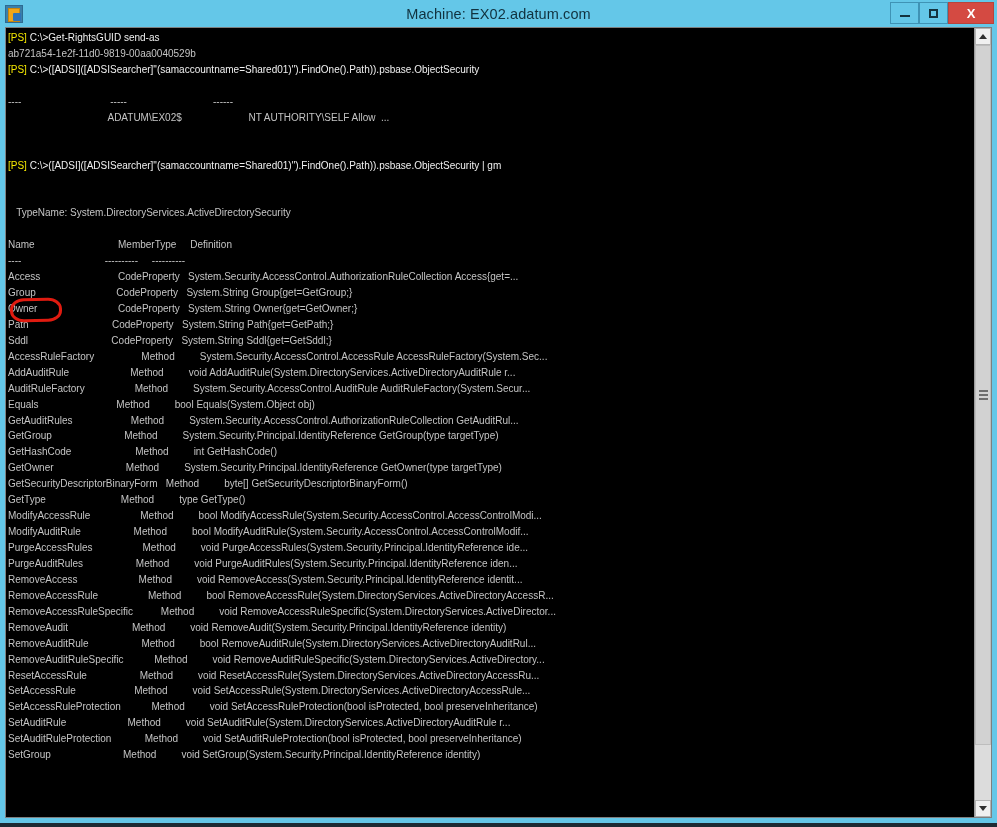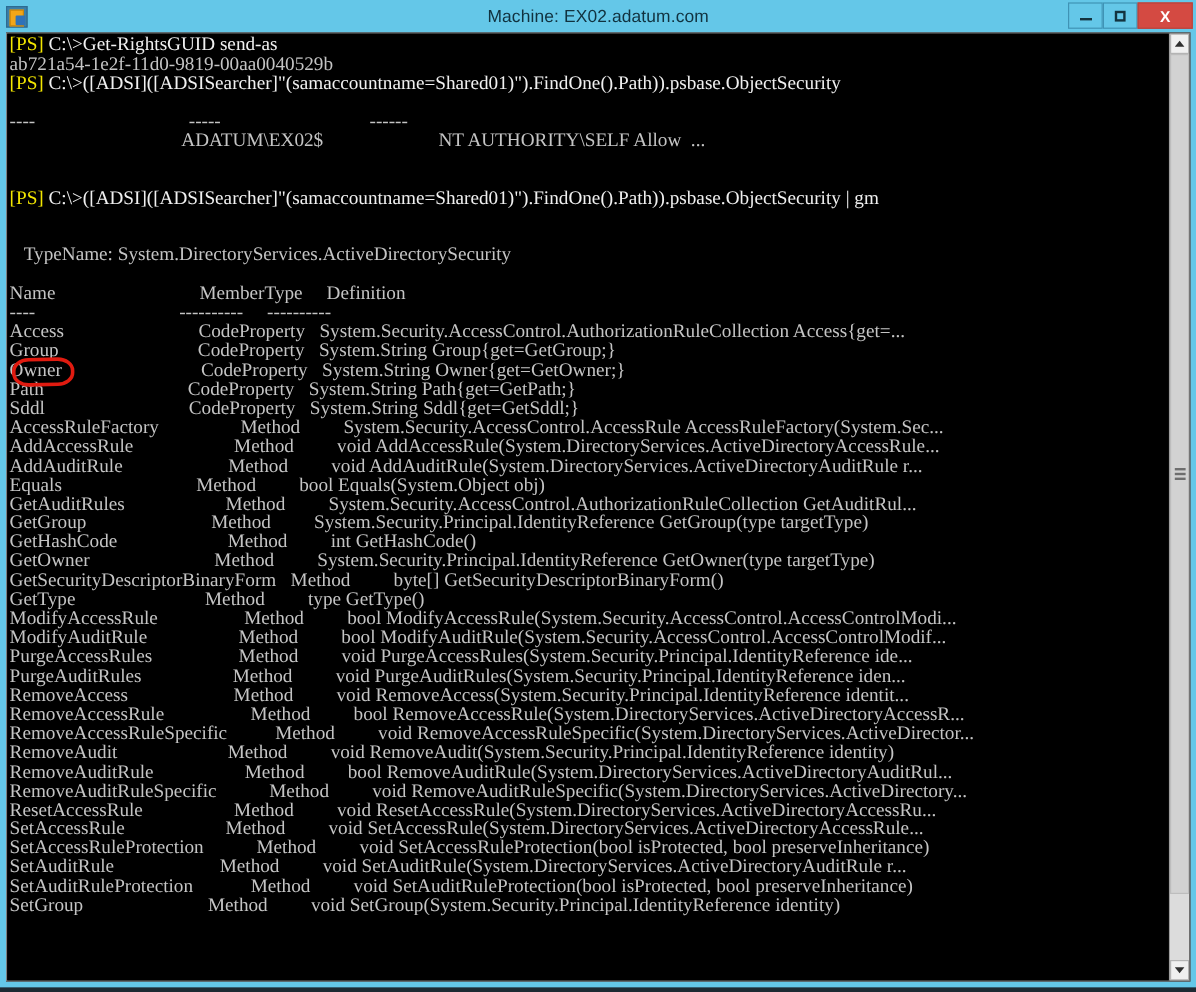--- a/index.html
+++ b/index.html
@@ -105,22 +105,22 @@
   }
   #console {
     flex: 1 1 auto;
     background: #000000;
     padding: 2px 0 0 2px;
     overflow: hidden;
     position: relative;
   }
 
   .line {
-    font-family: Liberation Serif, serif;
-    font-size: 16px;
+    font-family: Liberation Sans, sans-serif;
+    font-size: 10px;
     line-height: 15.95px;
     white-space: pre;
     color: #c8c8c8;
     height: 15.95px;
   }
   .line.blank { color: transparent; }
   .c-yellow { color: #f3e600; }
   .c-white  { color: #f0f0f0; }
   .c-grey   { color: #c4c4c4; text-align: center; }
 
@@ -231,22 +231,22 @@
           <div class="line"><span class="c-grey">   TypeName: System.DirectoryServices.ActiveDirectorySecurity</span></div>
           <div class="line blank"> </div>
           <div class="line"><span class="c-grey">Name                              MemberType     Definition</span></div>
           <div class="line"><span class="c-grey">----                              ----------     ----------</span></div>
           <div class="line"><span class="c-grey">Access                            CodeProperty   System.Security.AccessControl.AuthorizationRuleCollection Access{get=...</span></div>
           <div class="line"><span class="c-grey">Group                             CodeProperty   System.String Group{get=GetGroup;}</span></div>
           <div class="line"><span class="c-grey">Owner                             CodeProperty   System.String Owner{get=GetOwner;}</span></div>
           <div class="line"><span class="c-grey">Path                              CodeProperty   System.String Path{get=GetPath;}</span></div>
           <div class="line"><span class="c-grey">Sddl                              CodeProperty   System.String Sddl{get=GetSddl;}</span></div>
           <div class="line"><span class="c-grey">AccessRuleFactory                 Method         System.Security.AccessControl.AccessRule AccessRuleFactory(System.Sec...</span></div>
-          <div class="line"><span class="c-grey">AddAccessRule                     Method         void AddAccessRule(System.DirectoryServices.ActiveDirectoryAccessRule...</span></div>
           <div class="line"><span class="c-grey">AddAuditRule                      Method         void AddAuditRule(System.DirectoryServices.ActiveDirectoryAuditRule r...</span></div>
+          <div class="line"><span class="c-grey">AuditRuleFactory                  Method         System.Security.AccessControl.AuditRule AuditRuleFactory(System.Secur...</span></div>
           <div class="line"><span class="c-grey">Equals                            Method         bool Equals(System.Object obj)</span></div>
           <div class="line"><span class="c-grey">GetAuditRules                     Method         System.Security.AccessControl.AuthorizationRuleCollection GetAuditRul...</span></div>
           <div class="line"><span class="c-grey">GetGroup                          Method         System.Security.Principal.IdentityReference GetGroup(type targetType)</span></div>
           <div class="line"><span class="c-grey">GetHashCode                       Method         int GetHashCode()</span></div>
           <div class="line"><span class="c-grey">GetOwner                          Method         System.Security.Principal.IdentityReference GetOwner(type targetType)</span></div>
           <div class="line"><span class="c-grey">GetSecurityDescriptorBinaryForm   Method         byte[] GetSecurityDescriptorBinaryForm()</span></div>
           <div class="line"><span class="c-grey">GetType                           Method         type GetType()</span></div>
           <div class="line"><span class="c-grey">ModifyAccessRule                  Method         bool ModifyAccessRule(System.Security.AccessControl.AccessControlModi...</span></div>
           <div class="line"><span class="c-grey">ModifyAuditRule                   Method         bool ModifyAuditRule(System.Security.AccessControl.AccessControlModif...</span></div>
           <div class="line"><span class="c-grey">PurgeAccessRules                  Method         void PurgeAccessRules(System.Security.Principal.IdentityReference ide...</span></div>

